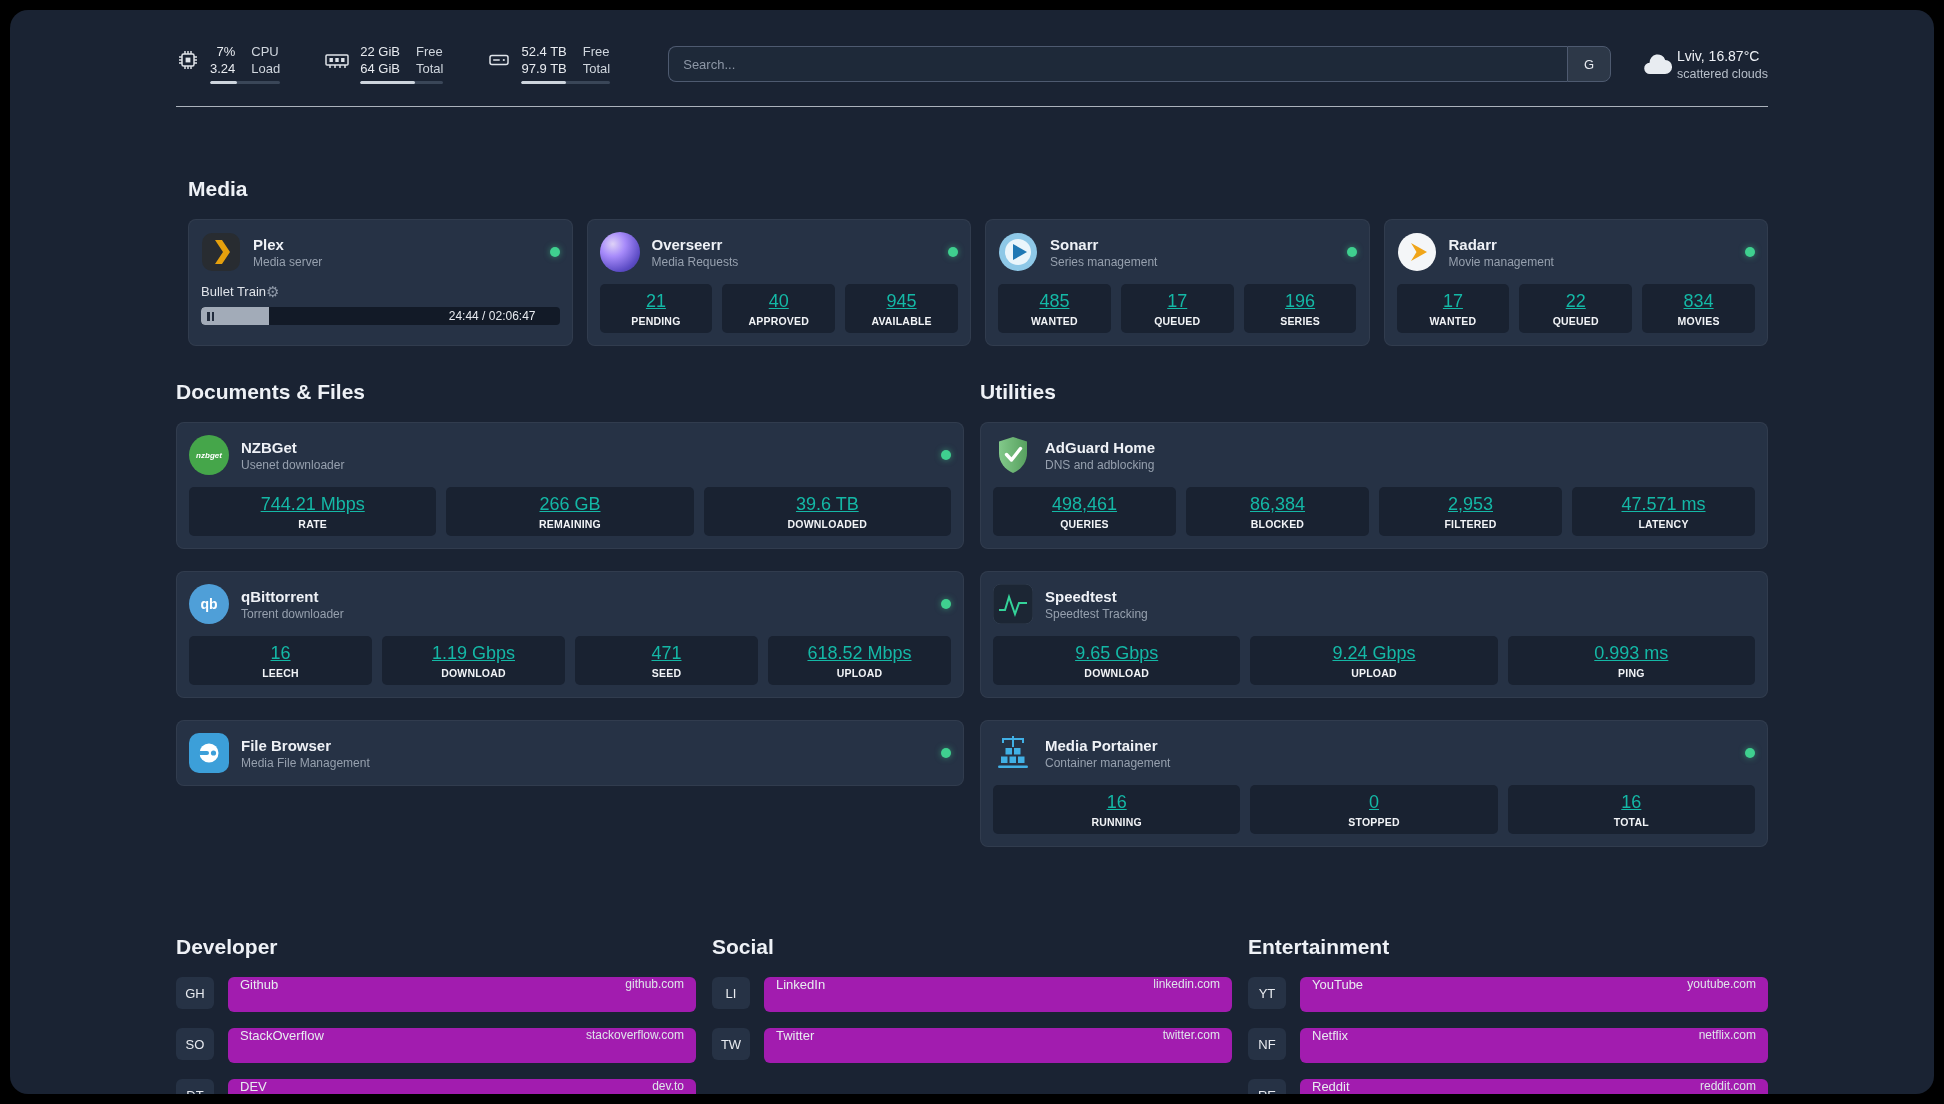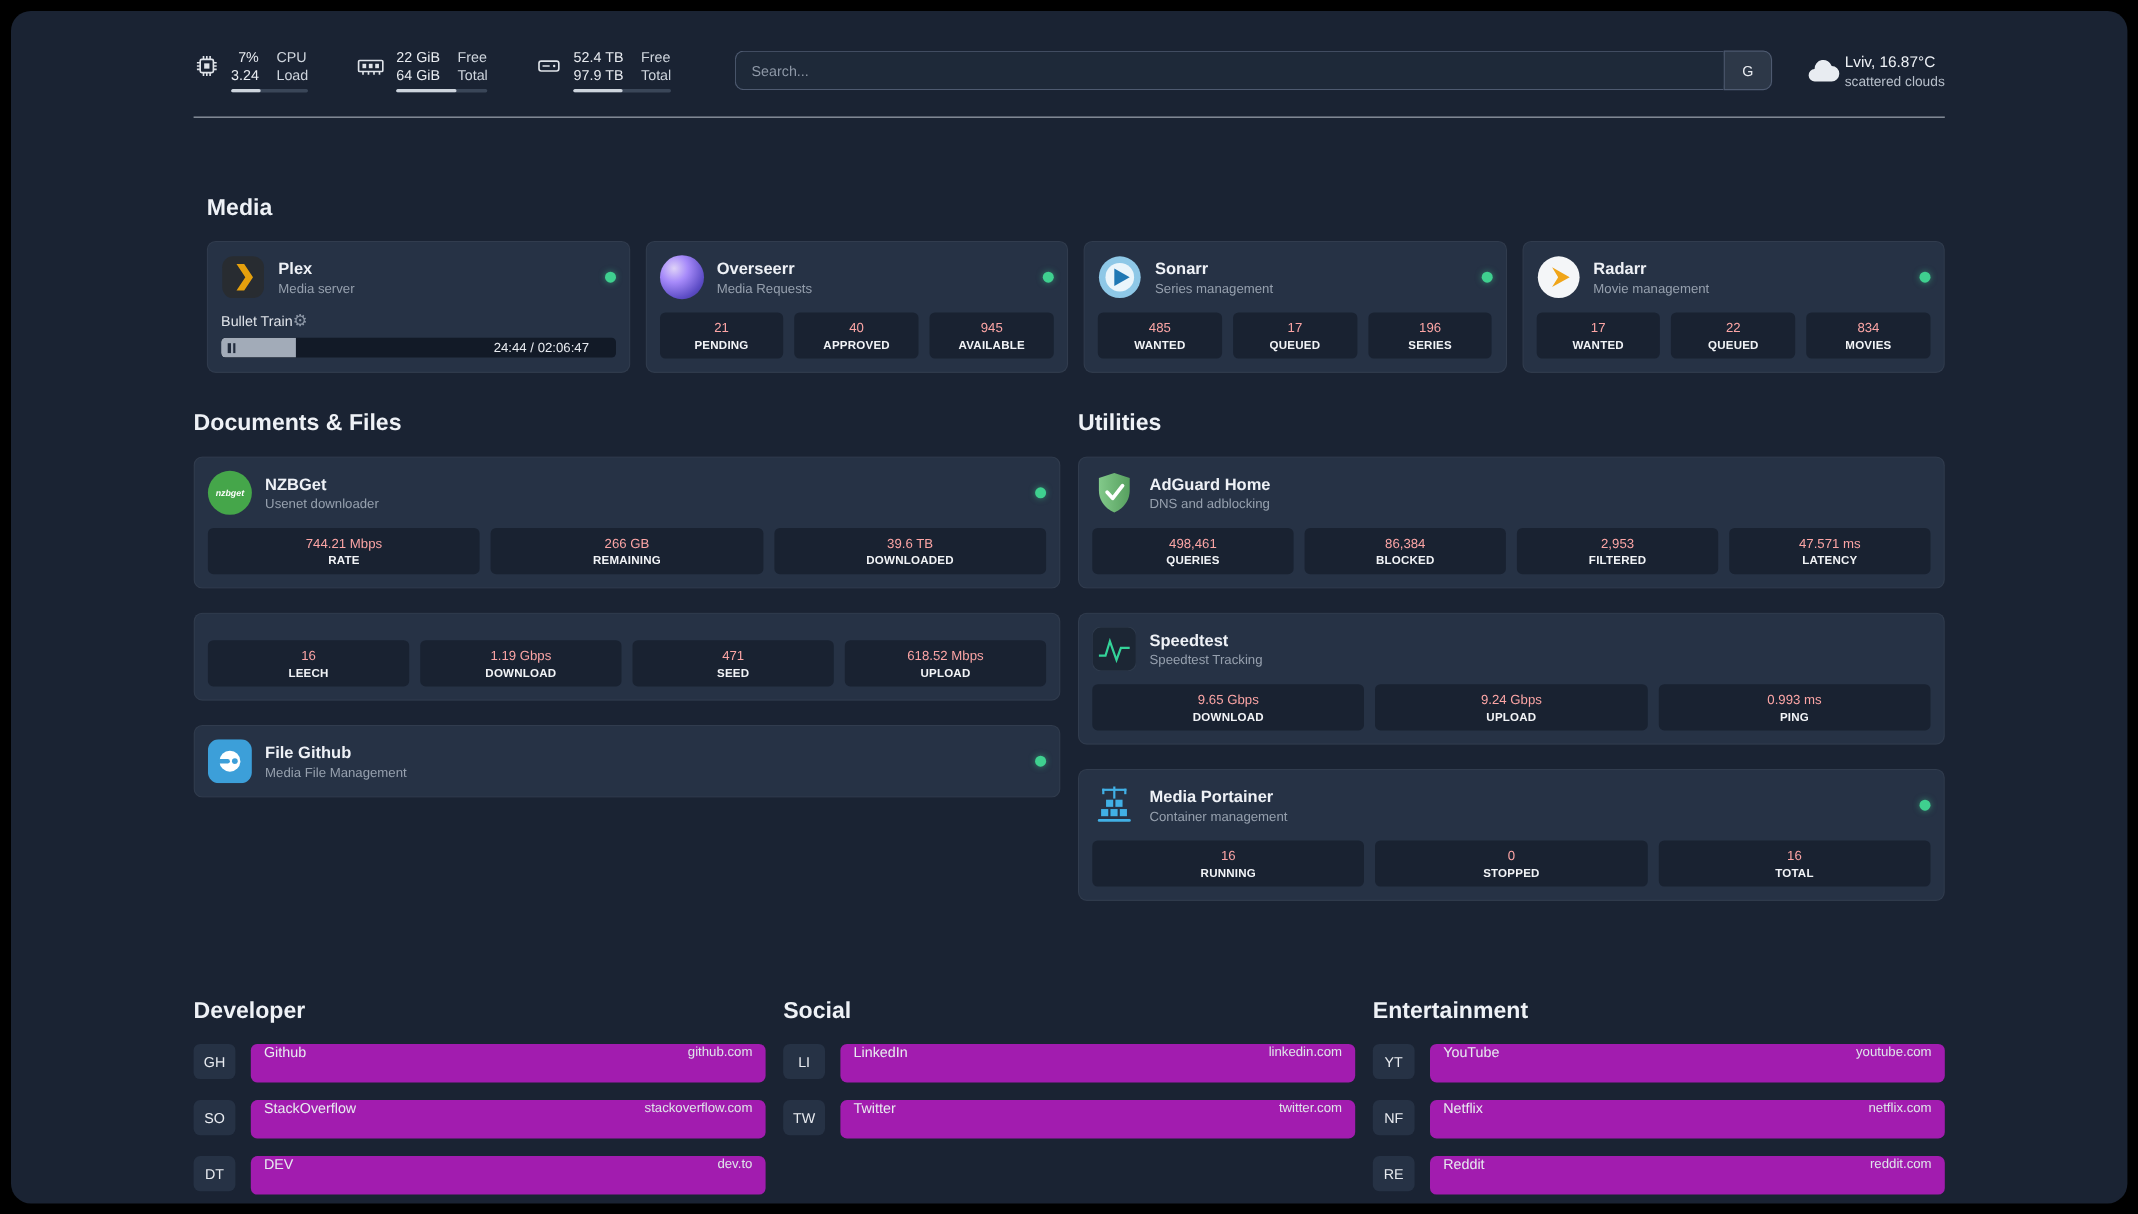--- a/index.html
+++ b/index.html
@@ -34,21 +34,21 @@
   .card { background:#263245; border:1px solid rgba(255,255,255,.05); border-radius:8px; padding:12px; }
   .card-head { display:flex; align-items:center; gap:12px; }
   .app-icon { width:40px; height:40px; flex:0 0 40px; display:flex; align-items:center; justify-content:center; }
   .app-meta { min-width:0; }
   .app-name { font-size:15px; font-weight:600; color:#eef1f6; }
   .app-sub { font-size:12px; color:#96a0ae; margin-top:2px; }
   .dot { width:10px; height:10px; border-radius:50%; background:#3fd08f; margin-left:auto; box-shadow:0 0 6px rgba(63,208,143,.55); flex:0 0 10px; }
 
   .stats { display:flex; gap:10px; margin-top:12px; }
   .tile { flex:1; background:#192231; border-radius:5px; padding:7px 4px 6px; text-align:center; }
-  .tile-v { font-size:12px; color:#fca5a5; }
+  .tile-v { font-size:18px; color:#14b8a6;text-decoration:underline; }
   .tile-l { font-size:10.5px; font-weight:700; color:#f2f4f7; margin-top:3px; letter-spacing:.2px; }
 
   
   .player { margin-top:12px; }
   .player-top { display:flex; align-items:center; justify-content:flex-start; font-size:13px; color:#dfe3e9; }
   .gear { color:#8d97a6; font-size:15px; line-height:1; cursor:pointer; }
   .player-bar { position:relative; margin-top:8px; height:18px; background:#121a27; border-radius:4px; overflow:hidden; }
   .elapsed { position:absolute; left:0; top:0; bottom:0; background:#a2abb8; border-radius:4px 0 0 4px; display:flex; align-items:center; }
   .pause { display:flex; gap:2px; margin-left:6px; }
   .pause i { display:block; width:2.5px; height:9px; background:#222c3d; }
@@ -313,20 +313,28 @@
               <div class="tile-l">REMAINING</div>
             </div>
           <div class="tile">
               <div class="tile-v">39.6 TB</div>
               <div class="tile-l">DOWNLOADED</div>
             </div>
         </div>
       </article>
 
       <article class="card">
+        <div class="card-head">
+          <span class="app-icon ic-circle ic-qbit">qb</span>
+          <div class="app-meta">
+            <div class="app-name">qBittorrent</div>
+            <div class="app-sub">Torrent downloader</div>
+          </div>
+          <span class="dot"></span>
+        </div>
         <div class="stats">
           <div class="tile">
               <div class="tile-v">16</div>
               <div class="tile-l">LEECH</div>
             </div>
           <div class="tile">
               <div class="tile-v">1.19 Gbps</div>
               <div class="tile-l">DOWNLOAD</div>
             </div>
           <div class="tile">
@@ -344,21 +352,21 @@
         <div class="card-head">
           <span class="app-icon">
             <svg width="40" height="40" viewBox="0 0 40 40">
                 <rect width="40" height="40" rx="10" fill="#3c9fd9"></rect>
                 <circle cx="20" cy="20" r="9.5" fill="#ffffff"></circle>
                 <rect x="9" y="18" width="11" height="4" rx="2" fill="#3c9fd9"></rect>
                 <circle cx="24.5" cy="20" r="2.6" fill="#3c9fd9"></circle>
               </svg>
           </span>
           <div class="app-meta">
-            <div class="app-name">File Github</div>
+            <div class="app-name">File Browser</div>
             <div class="app-sub">Media File Management</div>
           </div>
           <span class="dot"></span>
         </div>
       </article>
     </div>
 
     <div class="col">
       <h2 class="section-title">Utilities</h2>
 

